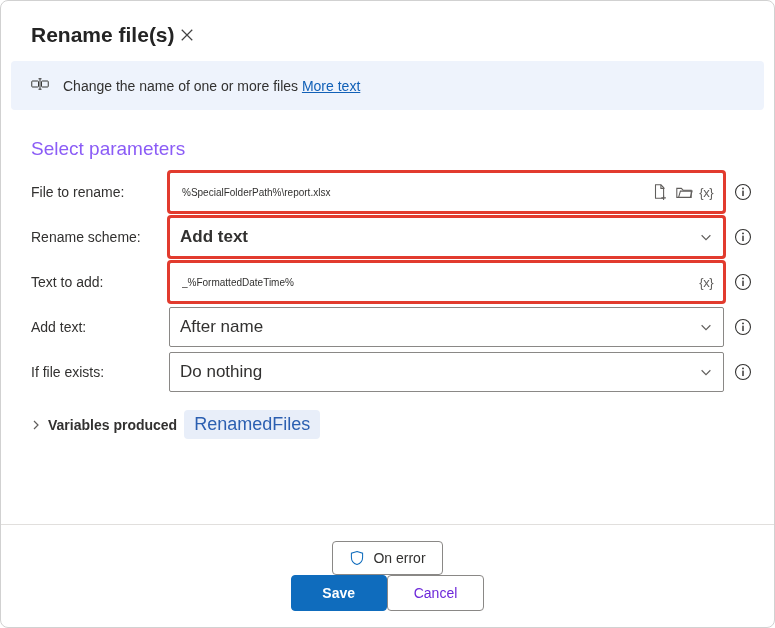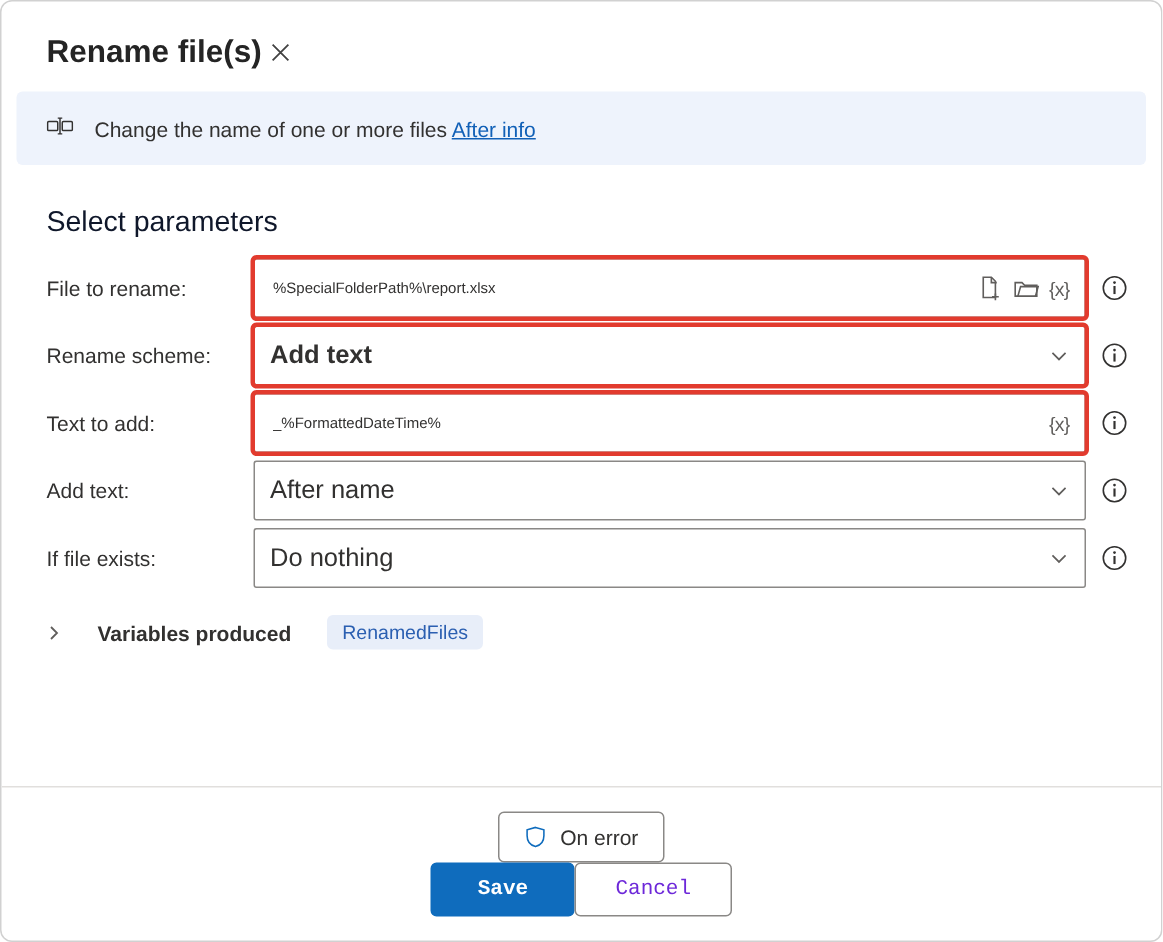--- a/index.html
+++ b/index.html
@@ -5,42 +5,42 @@
   * { box-sizing: border-box; }
   html,body { margin:0; padding:0; font-family: "Segoe UI", -apple-system, sans-serif; font-size:14px; color:#323130; background:#fff;}
   .dialog { width:775px; height:628px; border:1px solid #d1d1d1; border-radius:8px; position:relative; display:flex; flex-direction:column; background:#fff; overflow:hidden;}
   .header { display:flex; align-items:center; justify-content:flex-start; padding:22px 26px 14px 30px;}
   .title { font-size:21px; font-weight:600; color:#242424;}
   .close-btn { width:24px; height:24px; display:flex; align-items:center; justify-content:center; cursor:pointer; color:#424242;}
   .close-btn svg { width:14px; height:14px; }
   .banner { background:#eef3fc; margin:0 10px; border-radius:4px; padding:14px 20px; display:flex; align-items:center; gap:14px; color:#323130;}
   .banner-icon svg{ width:18px; height:18px; }
   .banner a { color:#1160b7; text-decoration:underline; cursor:pointer;}
-  .section-title { font-size:19px; font-weight:400; color:#0f172a; padding:28px 30px 8px 30px;}
+  .section-title { font-size:19px; font-weight:400; color:#8b5cf6; padding:28px 30px 8px 30px;}
   .form { padding:4px 22px 0 30px; display:flex; flex-direction:column; gap:5px;}
   .row { display:flex; align-items:center; gap:10px;}
   .label { width:128px; flex-shrink:0; color:#323130; font-size:14px;}
   .field { flex:1; height:40px; border:1px solid #8a8886; border-radius:2px; display:flex; align-items:center; padding:0 10px; background:#fff; position:relative; min-width:0;}
   .field.highlight { outline:3px solid #e23b2e; outline-offset:-1px; border-radius:2px; border-color:#8a8886;}
   .field input { border:none; outline:none; flex:1; font-size:10px; font-family:Liberation Sans, sans-serif; color:#323130; background:transparent; min-width:0;}
   .field .value { flex:1; font-size:17px; color:#323130; white-space:nowrap; overflow:hidden;}
   .field-icons { display:flex; gap:6px; align-items:center; color:#605e5c;}
   .field-icons span { cursor:pointer; display:flex; align-items:center;}
   .field-icons svg { width:18px; height:18px;}
   .chevron { width:14px; height:14px; color:#605e5c;}
   .info { width:18px; height:18px; color:#323130; flex-shrink:0; cursor:pointer; display:flex; align-items:center; justify-content:center;}
   .info svg{width:18px;height:18px;}
-  .vars-row { display:flex; align-items:center; gap:24px; padding:18px 30px 0 30px;}
+  .vars-row { display:flex; align-items:center; gap:7px; padding:18px 30px 0 30px;}
   .vars-chevron svg { width:10px; height:10px; color:#605e5c;}
   .vars-label { font-weight:600; color:#323130; font-size:14px;}
-  .chip { background:#e8eef9; color:#2b5fb1; border-radius:4px; padding:4px 10px; font-size:13px;}
+  .chip { background:#e8eef9; color:#2b5fb1; border-radius:4px; padding:4px 10px; font-size:18px;}
   .footer { margin-top:auto; border-top:1px solid #e1dfdd; padding:16px 24px; display:flex; align-items:center; justify-content:space-between;flex-direction:column;}
   .onerror { border:1px solid #8a8886; border-radius:4px; padding:8px 16px; display:flex; align-items:center; gap:8px; cursor:pointer; background:#fff; color:#323130;}
   .onerror svg{ width:16px; height:16px; color:#0f6cbd;}
-  .right-btns { display:flex; font-family:Liberation Mono, monospace;}
+  .right-btns { display:flex; }
   .btn { border-radius:4px; padding:9px 26px; font-size:14px; cursor:pointer; border:1px solid transparent; min-width:96px; text-align:center; font-weight:600;}
   .btn-primary { background:#0f6cbd; color:#fff; border-color:#0f6cbd;}
   .btn-secondary { background:#fff; color:#6d28d9; border:1px solid #8a8886; font-weight:400;}
   .varx { font-family:inherit; font-size:13px; letter-spacing:-0.5px;}
 </style>
 </head>
 <body>
 
 <div class="dialog">
 
@@ -57,21 +57,21 @@
     <span class="banner-icon">
       <svg viewBox="0 0 24 24">
           <g stroke="#323130" stroke-width="1.3" fill="none">
             <rect x="1" y="8" width="9" height="8" rx="1"></rect>
             <rect x="14" y="8" width="9" height="8" rx="1"></rect>
             <path d="M12 5 v14 M10 5 h4 M10 19 h4"></path>
           </g>
         </svg>
     </span>
     <span>
-      <span>Change the name of one or more files </span><a>After info</a>
+      <span>Change the name of one or more files </span><a>More text</a>
     </span>
   </div>
 
   <div class="section-title">Select parameters</div>
 
   <div class="form">
 
     <div class="row">
       <div class="label">File to rename:</div>
       <div class="field highlight">

